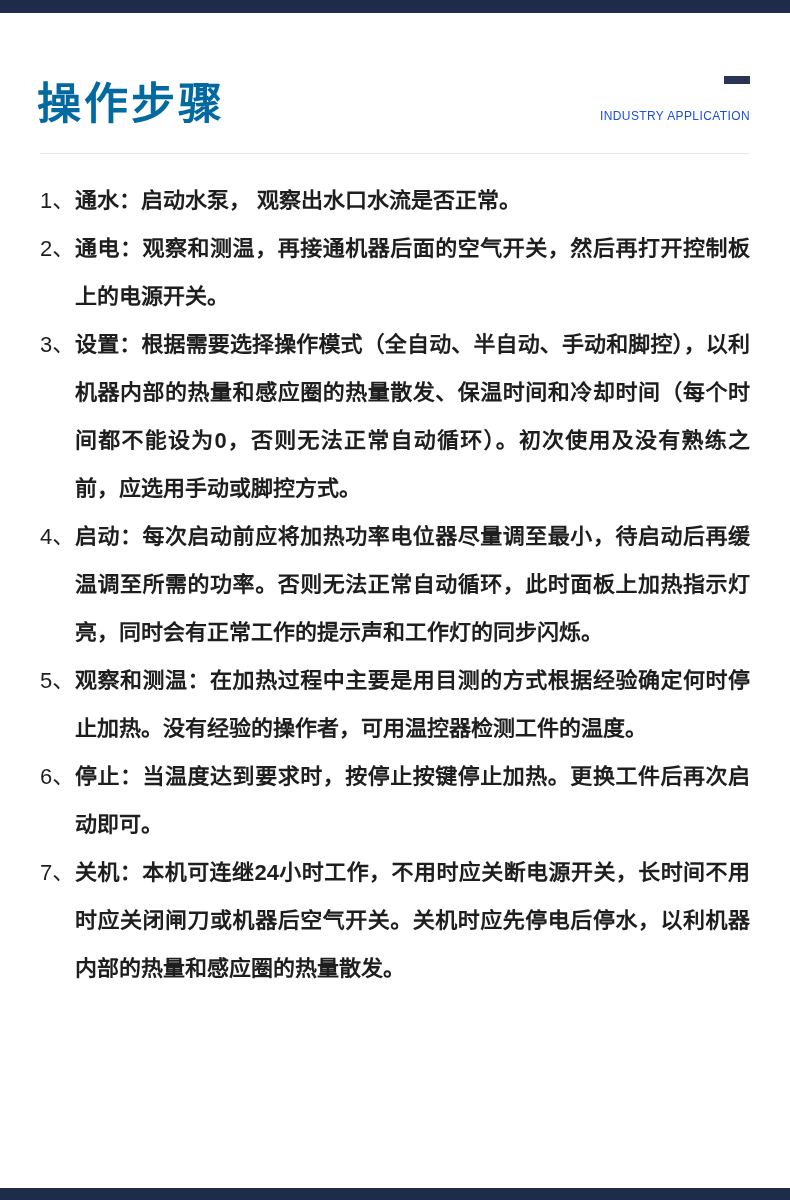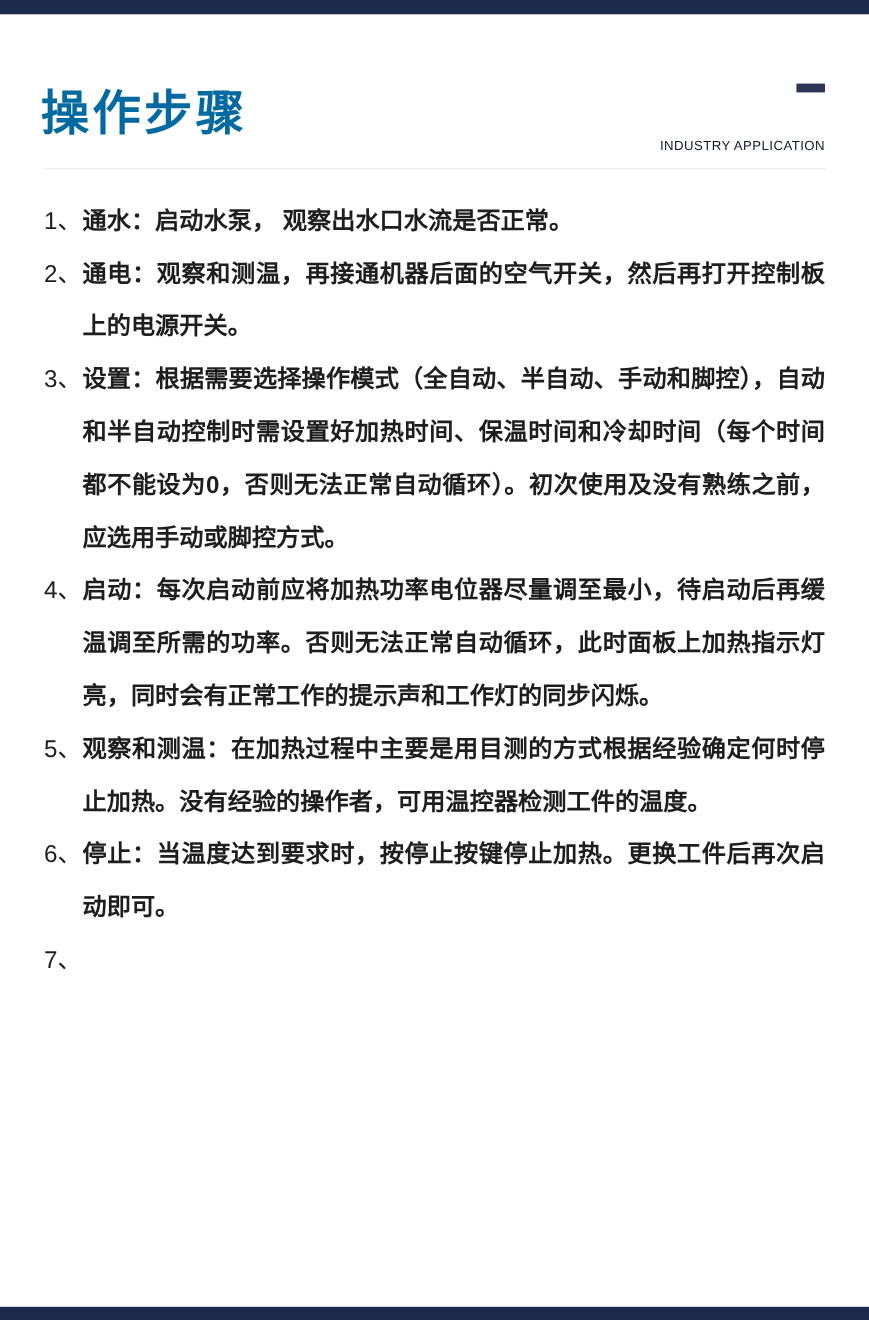--- a/index.html
+++ b/index.html
@@ -36,24 +36,24 @@
     text-align:right;
   }
   .eyebrow-dash{
     display:block;
     margin-left:auto;
     width:26px;height:8px;
     background:#2c3654;
   }
   .eyebrow-text{
     display:block;
-    margin-top:41px;
+    margin-top:25px;
     font-size:12px;
     letter-spacing:0.4px;
-    color:#0f172a;
+    color:#1d4ed8;
     white-space:nowrap;
   }
   .divider{
     border:none;
     border-top:1px solid #e8e8e8;
     margin:50px 40px 0 40px;
   }
   .steps{
     margin:23px 40px 0 40px;
     color:#1e1e1e;
@@ -98,21 +98,21 @@
   </div>
 
   <div class="step">
     <span class="num">2、</span>
     <p class="txt">通电：观察和测温，再接通机器后面的空气开关，然后再打开控制板上的电源开关。</p>
 
   </div>
 
   <div class="step">
     <span class="num">3、</span>
-    <p class="txt">设置：根据需要选择操作模式（全自动、半自动、手动和脚控），自动和半自动控制时需设置好加热时间、保温时间和冷却时间（每个时间都不能设为0，否则无法正常自动循环）。初次使用及没有熟练之前，应选用手动或脚控方式。</p>
+    <p class="txt">设置：根据需要选择操作模式（全自动、半自动、手动和脚控），以利机器内部的热量和感应圈的热量散发、保温时间和冷却时间（每个时间都不能设为0，否则无法正常自动循环）。初次使用及没有熟练之前，应选用手动或脚控方式。</p>
 
   </div>
 
   <div class="step">
     <span class="num">4、</span>
     <p class="txt">启动：每次启动前应将加热功率电位器尽量调至最小，待启动后再缓温调至所需的功率。否则无法正常自动循环，此时面板上加热指示灯亮，同时会有正常工作的提示声和工作灯的同步闪烁。</p>
 
   </div>
 
   <div class="step">
@@ -122,16 +122,17 @@
   </div>
 
   <div class="step">
     <span class="num">6、</span>
     <p class="txt">停止：当温度达到要求时，按停止按键停止加热。更换工件后再次启动即可。</p>
 
   </div>
 
   <div class="step">
     <span class="num">7、</span>
+    <p class="txt">关机：本机可连继24小时工作，不用时应关断电源开关，长时间不用时应关闭闸刀或机器后空气开关。关机时应先停电后停水，以利机器内部的热量和感应圈的热量散发。</p>
   </div>
 </div>
 
 <div class="edge-bar bottom"></div>
 
 </body></html>

